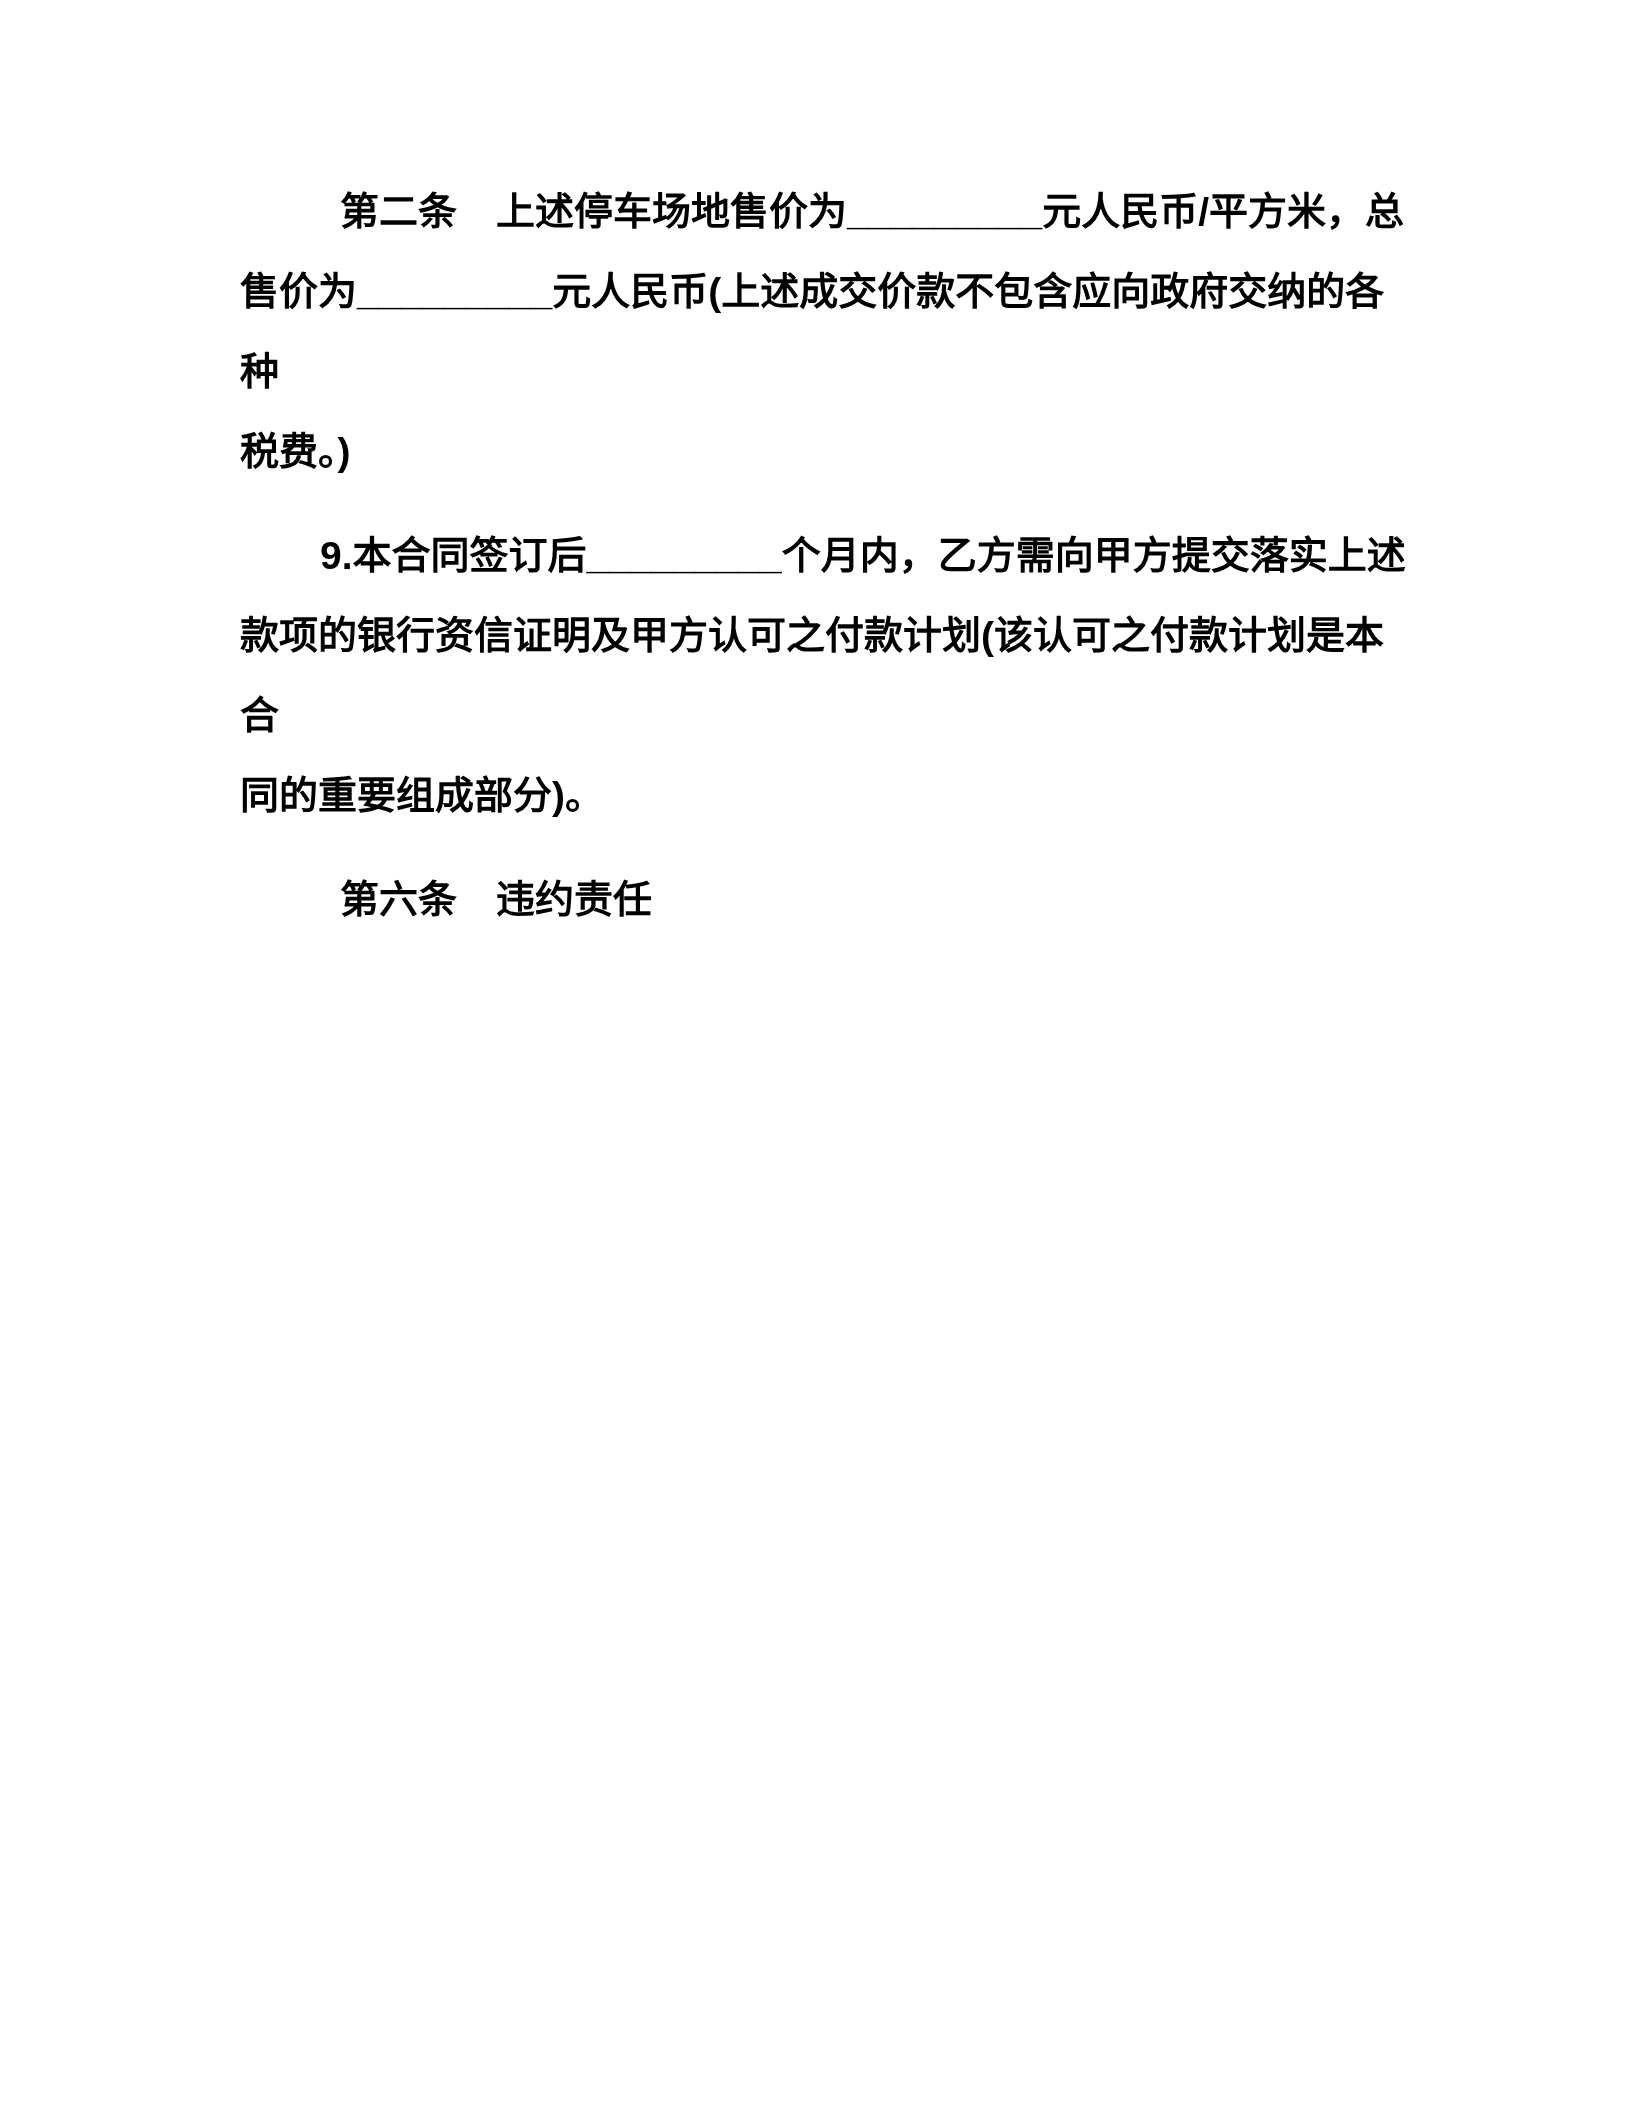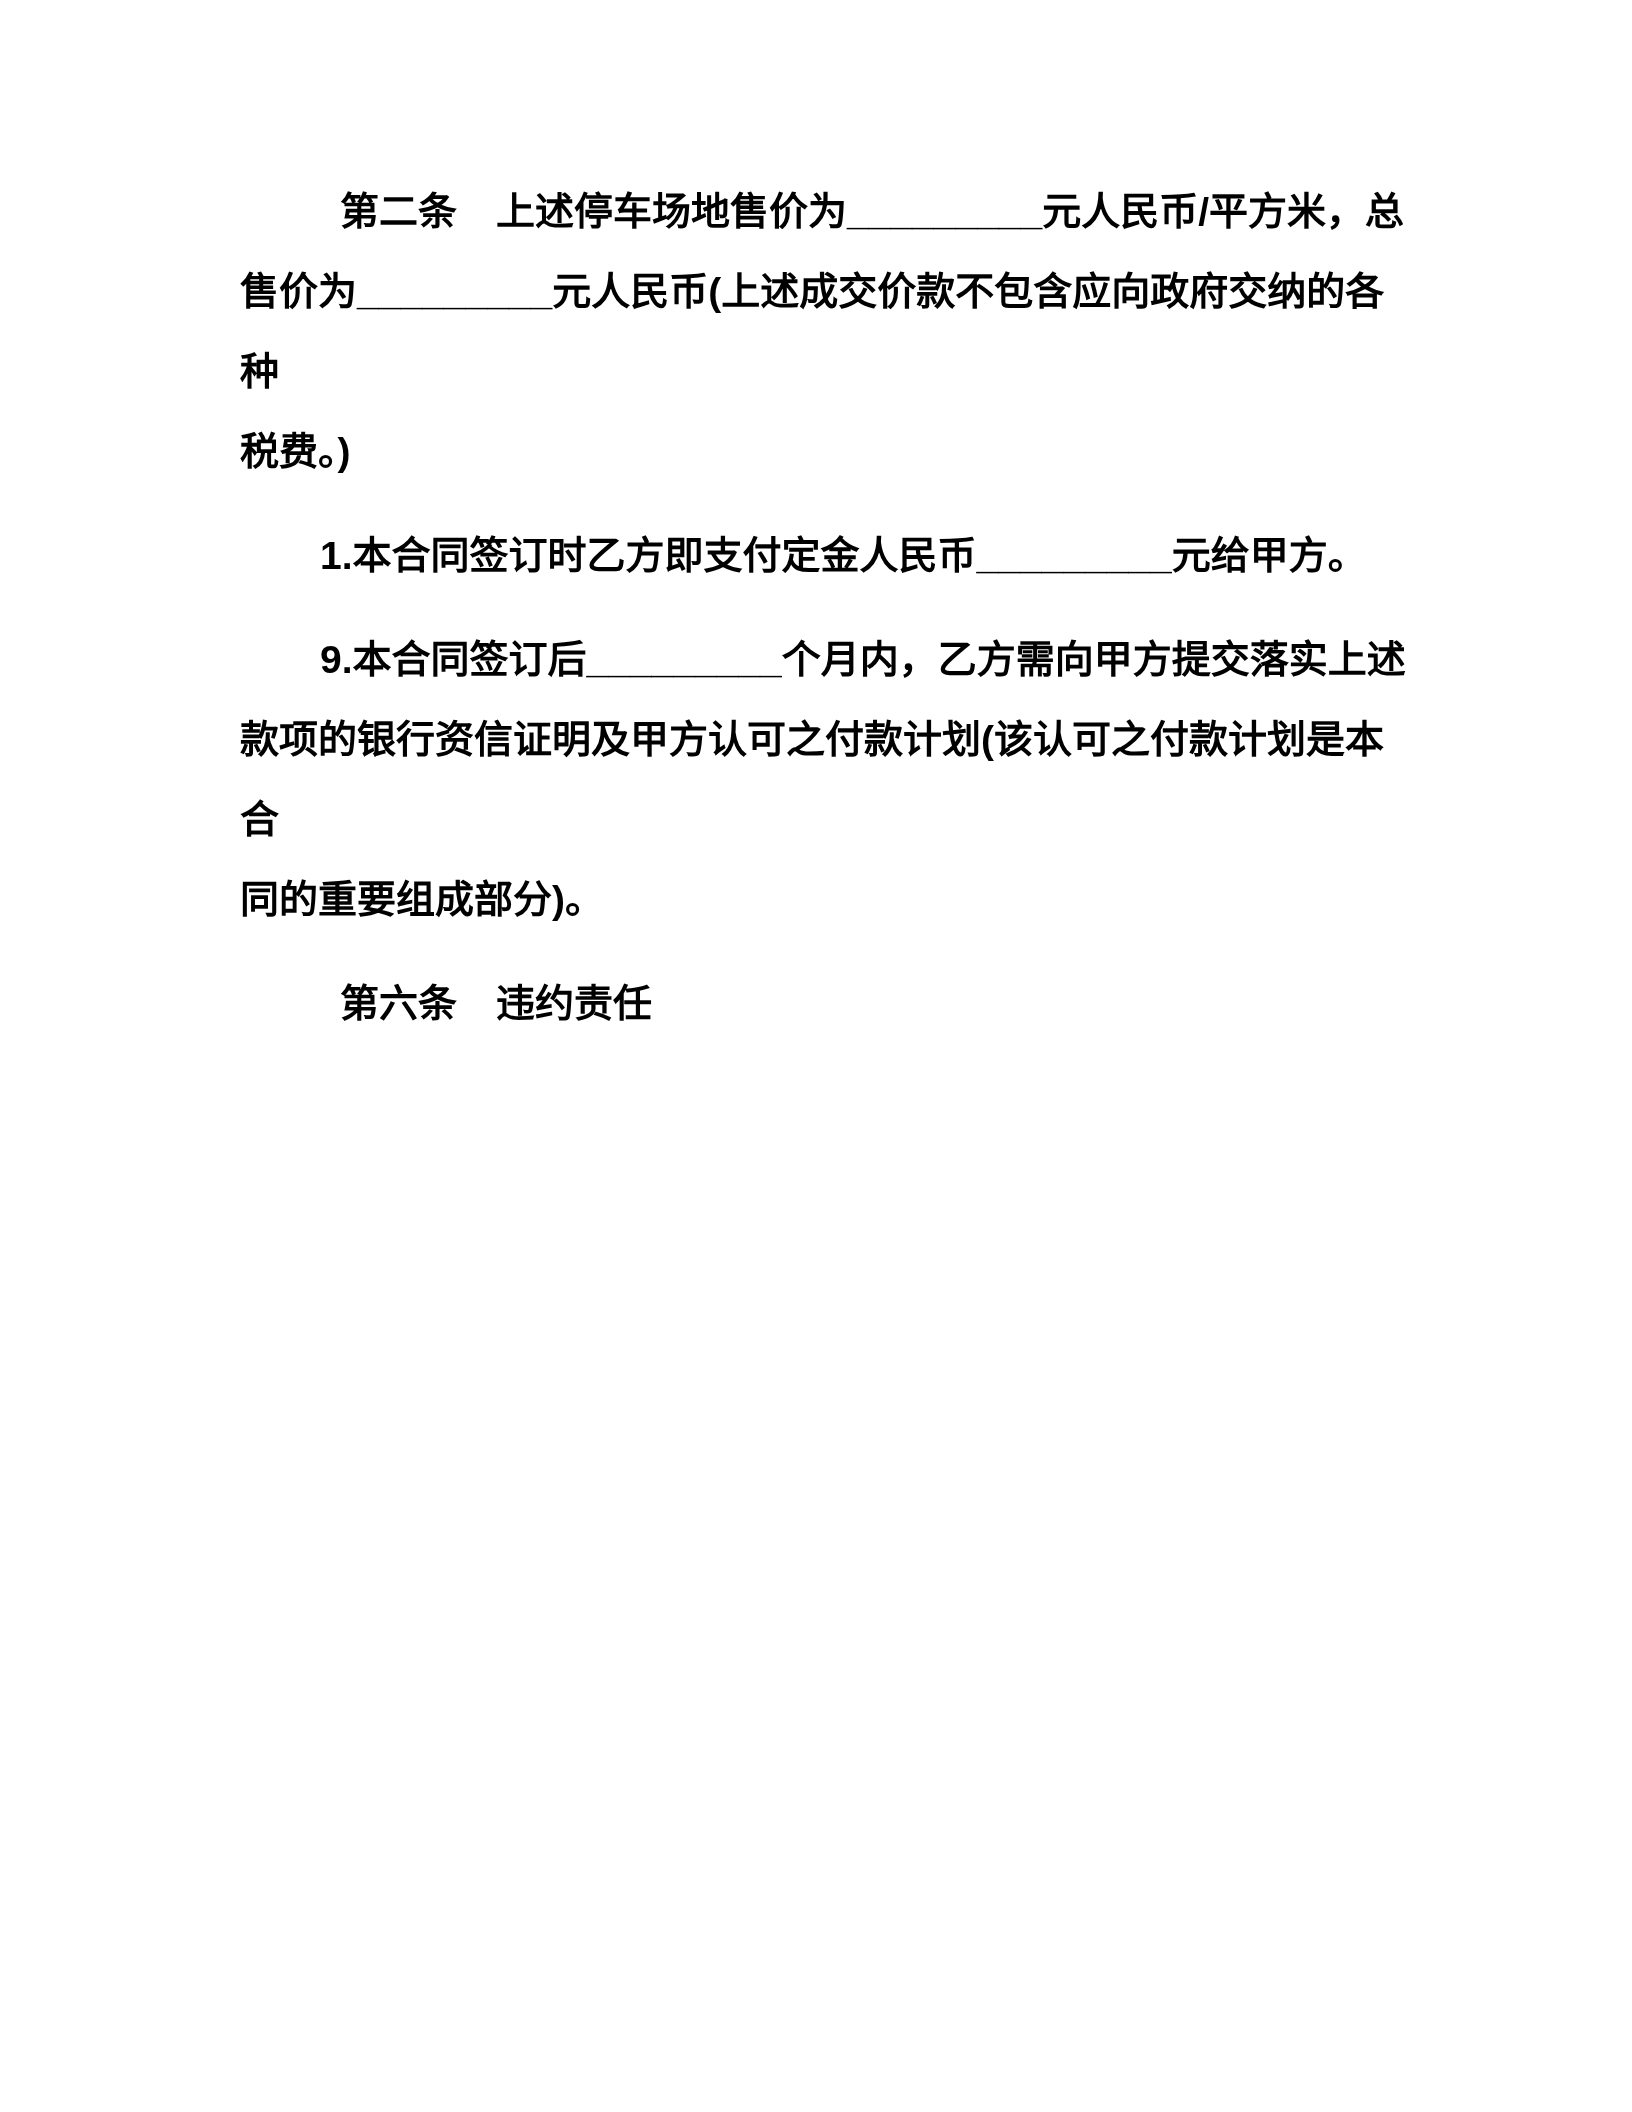--- a/index.html
+++ b/index.html
@@ -40,21 +40,20 @@
 <body>
 
 <div class="doc-page">
   <div class="doc-body">
 
     <div class="para indent-header">第二条　上述停车场地售价为_________元人民币/平方米，总
 售价为_________元人民币(上述成交价款不包含应向政府交纳的各种
 税费。)</div>
 
 
-    <div class="para indent-item">1.本合同签订时乙方即支付定金人民币_________元给甲方。</div>
 
     <div class="para indent-item">9.本合同签订后_________个月内，乙方需向甲方提交落实上述
 款项的银行资信证明及甲方认可之付款计划(该认可之付款计划是本合
 同的重要组成部分)。</div>
 
 
 
 
 
     <div class="para indent-header">第六条　违约责任</div>

